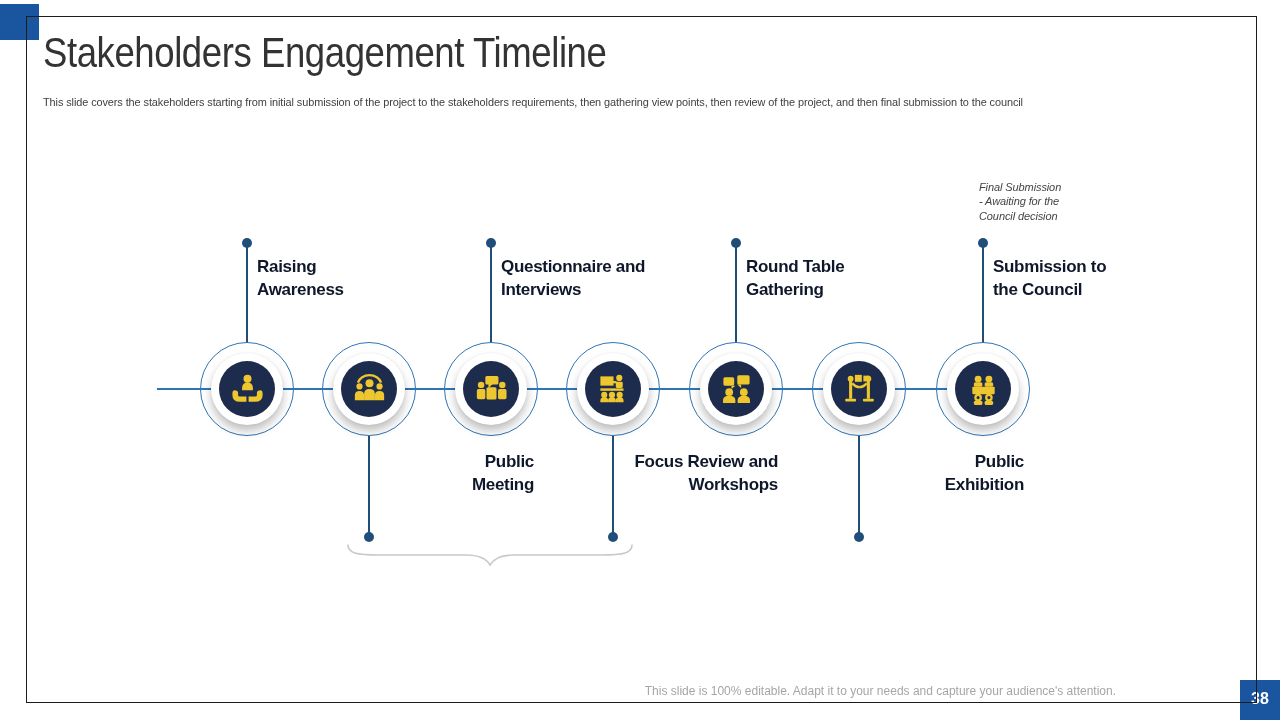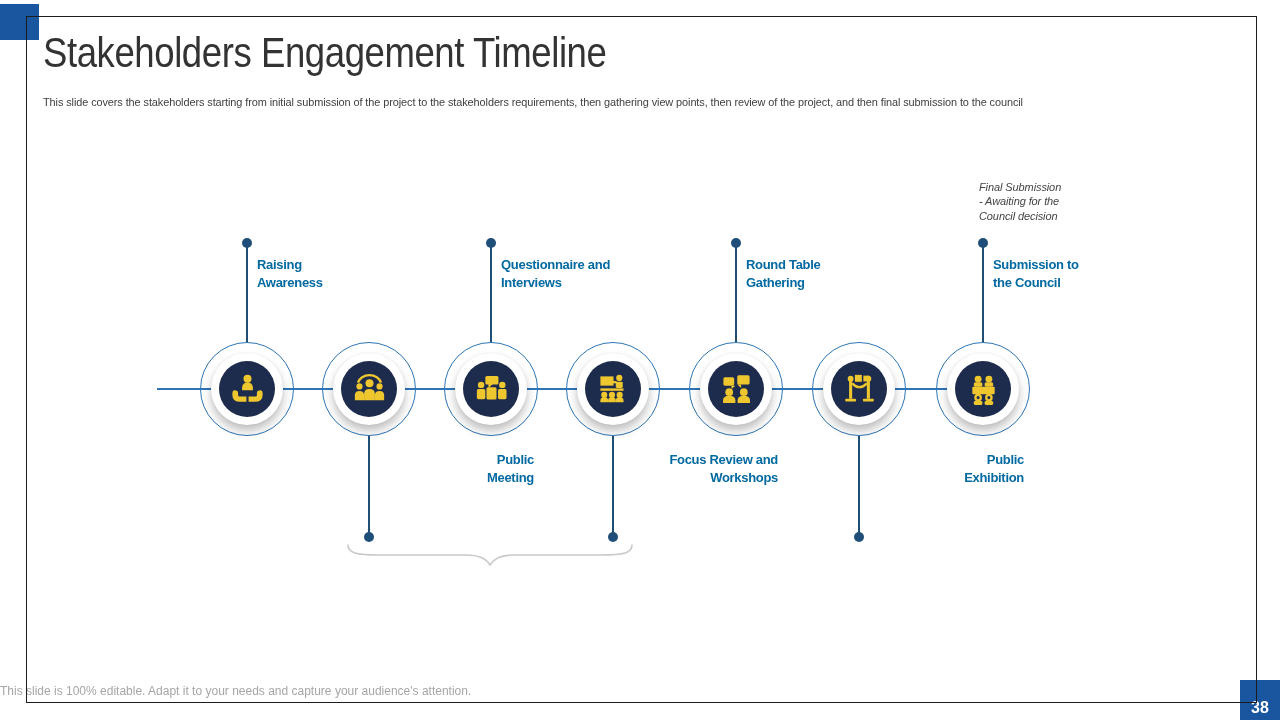--- a/index.html
+++ b/index.html
@@ -6,21 +6,21 @@
   html,body { width:1280px; height:720px; overflow:hidden; background:#ffffff;
               font-family:"Liberation Sans", sans-serif; }
   .stage { position:relative; width:1280px; height:720px; background:#fff; }
 
   .slide-border { position:absolute; left:26px; top:16px; width:1231px; height:687px;
                   border:1.5px solid #1c1c1c; z-index:6; pointer-events:none; }
   .accent-sq-tl { position:absolute; left:0; top:4px; width:39px; height:36px;
                   background:#1a55a0; z-index:5; }
   .accent-sq-br { position:absolute; left:1240px; top:680px; width:40px; height:40px;
                   background:#1a55a0; z-index:5; display:flex; align-items:flex-end;
-                  justify-content:center; padding-bottom:3px; }
+                  justify-content:center; padding-bottom:12px; }
   .page-num { color:#ffffff; font-weight:bold; font-size:16px; }
 
   .title { position:absolute; left:43px; top:28px; font-size:43px; color:#333333;
            white-space:nowrap; transform:scaleX(0.85); transform-origin:left top;
            letter-spacing:-0.5px; }
   .subtitle { position:absolute; left:43px; top:96px; width:1060px; font-size:11.5px;
               color:#404040; transform:scaleX(0.95); transform-origin:left top;
               letter-spacing:-0.1px; }
 
   .hline { position:absolute; left:157px; top:388px; width:826px; height:1.5px;
@@ -40,36 +40,36 @@
   .gold-stroke { fill:none; stroke:#eec72f; }
 
   .vline { position:absolute; left:-1px; width:2px; background:#1f4e79; z-index:1; }
   .vline.up { top:244px; height:99px; }
   .vline.down { top:436px; height:97px; }
   .dot { position:absolute; left:-5px; width:10px; height:10px; border-radius:50%;
          background:#1f4e79; z-index:2; }
   .dot.up { top:238px; }
   .dot.down { top:532px; }
 
-  .node-label { position:absolute; left:10px; width:155px; font-size:13px; font-weight:bold;
-                color:#0369a1; line-height:1.35; white-space:pre-line; letter-spacing:-0.3px; }
+  .node-label { position:absolute; left:10px; width:155px; font-size:17px; font-weight:bold;
+                color:#0f172a; line-height:1.35; white-space:pre-line; letter-spacing:-0.3px; }
   .node-label.up { top:256px; }
   .node-label.down { top:451px;text-align:right; }
 
   .ann { position:absolute; font-size:11px; color:#444444; line-height:1.3;
          white-space:pre-line; z-index:2; letter-spacing:-0.1px; }
   .ann-initial  { left:239px; top:191px; }
   .ann-ending   { left:730px; top:149px; }
   .ann-final    { left:979px; top:180px;font-style:italic; }
   .ann-starting { left:400px; top:573px; }
   .ann-evidence { left:855px; top:549px; }
 
   .brace { position:absolute; left:347px; top:544px; z-index:1; }
 
-  .footer { position:absolute; left:0; top:684px; width:1116px; text-align:left;
+  .footer { position:absolute; left:0; top:684px; width:1116px; text-align:right;
             font-size:12px; color:#a6a6a6; z-index:4; }
 </style>
 </head>
 <body>
 
 <div class="stage">
 
   <div class="accent-sq-tl"></div>
   <div class="accent-sq-br">
     <span class="page-num">38</span>

